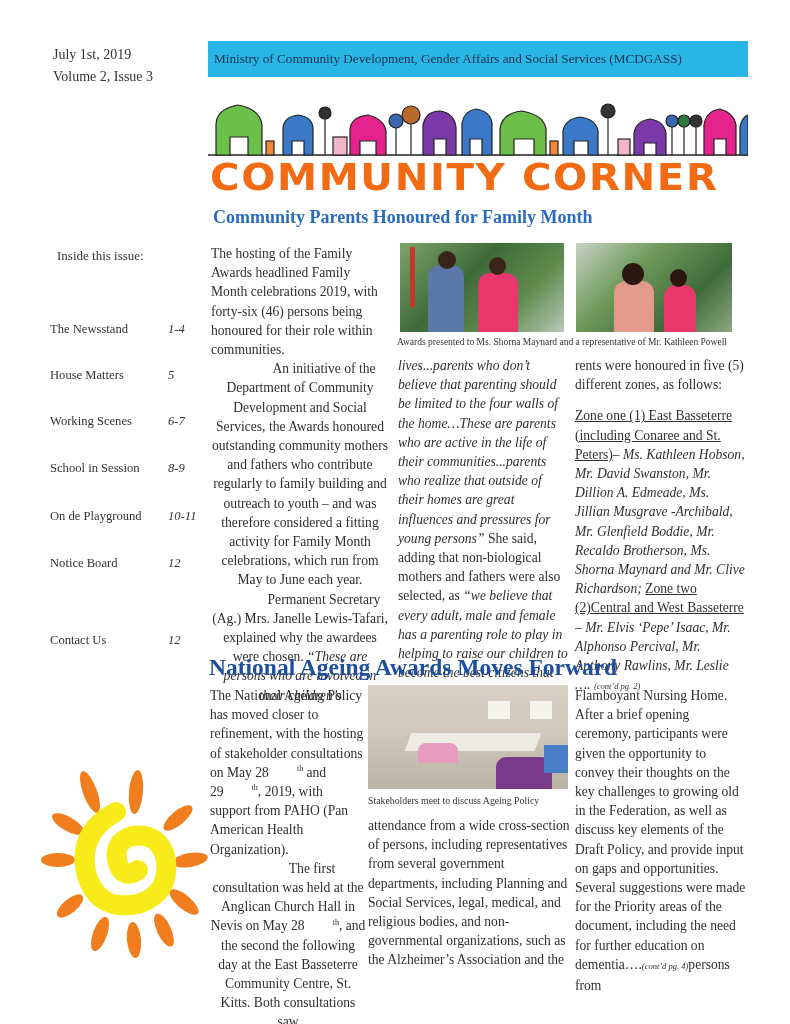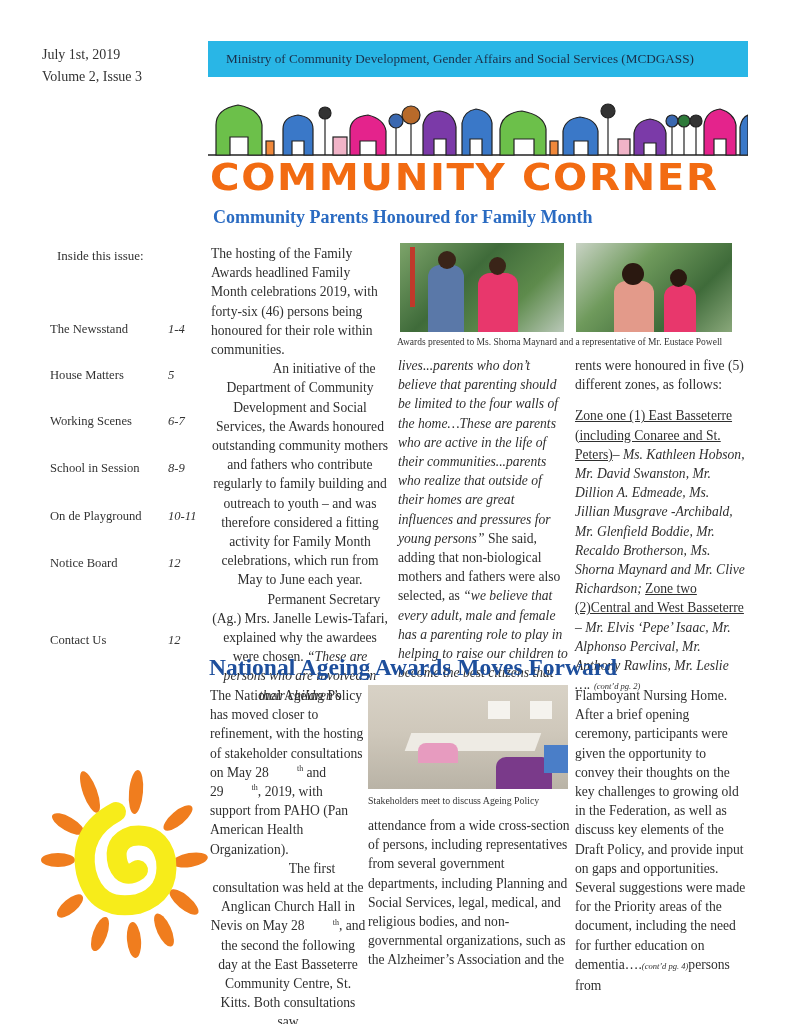--- a/index.html
+++ b/index.html
@@ -1,21 +1,21 @@
 <!DOCTYPE html>
 <html><head>
 <meta charset="utf-8">
 <style>
   html, body { margin:0; padding:0; background:#fff; }
   body { width:790px; height:1024px; position:relative; overflow:hidden;
          font-family:"Liberation Serif","DejaVu Serif",serif; color:#2b2b2b; }
   .abs { position:absolute; }
-  .meta-line { font-size:14px; color:#333; line-height:22px; }
+  .meta-line { font-size:14px; color:#333; line-height:22px;margin-left:11px; }
   .banner { left:208px; top:41px; width:540px; height:36px; background:#29b6e6;
-            font-size:13.2px; color:#1a2f4a; line-height:36px; padding-left:18px; box-sizing:border-box; white-space:nowrap; }
+            font-size:13.2px; color:#1a2f4a; line-height:36px; padding-left:6px; box-sizing:border-box; white-space:nowrap; }
   .houses { left:208px; top:95px; width:540px; height:62px; }
   .cc-title { left:210px; top:154px; font-family:"DejaVu Sans",sans-serif; font-weight:bold;
               font-size:38px; letter-spacing:1.5px; color:#f26b12; line-height:46px; white-space:nowrap;
               transform:scaleX(1.06); transform-origin:left; }
   .h1 { font-size:18px; font-weight:bold; color:#2a6bc2; white-space:nowrap; }
   .h1b { font-size:23.5px; font-weight:bold; color:#1e4f9c; white-space:nowrap; }
   .toc-head { left:57px; top:248px; font-size:13px; color:#333; }
   .toc-row { left:50px; width:150px; font-size:12.6px; color:#333; height:20px; }
   .toc-row .pg { position:absolute; left:118px; font-style:italic; }
   .col { font-size:13.6px; line-height:19.2px; color:#2f2f2f; }
@@ -95,21 +95,21 @@
   <div class="abs" style="left:38px;top:8px;width:18px;height:18px;background:#3a2418;border-radius:50%;"></div>
   <div class="abs" style="left:78px;top:30px;width:40px;height:59px;background:#e8376c;border-radius:12px 12px 0 0;"></div>
   <div class="abs" style="left:89px;top:14px;width:17px;height:18px;background:#3a2418;border-radius:50%;"></div>
 </div>
 <div class="abs photo" style="left:576px;top:243px;width:156px;height:89px;background:linear-gradient(135deg,#c9d3c5 0%,#6f9a5c 35%,#3f6b3a 70%,#8aa87b 100%);">
   <div class="abs" style="left:38px;top:38px;width:40px;height:51px;background:#e39a8a;border-radius:12px 12px 0 0;"></div>
   <div class="abs" style="left:46px;top:20px;width:22px;height:22px;background:#2a1810;border-radius:50%;"></div>
   <div class="abs" style="left:88px;top:42px;width:32px;height:47px;background:#e8376c;border-radius:12px 12px 0 0;"></div>
   <div class="abs" style="left:94px;top:26px;width:17px;height:18px;background:#2a1810;border-radius:50%;"></div>
 </div>
-<div class="abs cap" style="left:397px;top:337px;">Awards presented to Ms. Shorna Maynard and a representative of Mr. Eustace Powell</div>
+<div class="abs cap" style="left:397px;top:337px;">Awards presented to Ms. Shorna Maynard and a representative of Mr. Kathleen Powell</div>
 
 <div class="abs col" style="left:398px;top:356px;width:172px;">
   <p><span class="it">lives...parents who don’t believe that parenting should be limited to the four walls of the home…These are parents who are active in the life of their communities...parents who realize that outside of their homes are great influences and pressures for young persons”</span><span> She said, adding that non-biological mothers and fathers were also selected, as </span><span class="it">“we believe that every adult, male and female has a parenting role to play in helping to raise our children to become the best citizens that they can be”.</span></p>
   <p class="ind" style="margin-top:9px;">The community pa-</p>
 </div>
 
 <div class="abs col" style="left:575px;top:356px;width:172px;">
   <p>rents were honoured in five (5) different zones, as follows:</p>
   <p style="margin-top:12px;"><span class="u">Zone one (1)  East Basseterre (including Conaree and St. Peters)</span><span class="it">– Ms. Kathleen Hobson, Mr. David Swanston, Mr. Dillion A. Edmeade, Ms. Jillian Musgrave -Archibald, Mr. Glenfield Boddie, Mr. Recaldo Brotherson, Ms. Shorna Maynard and Mr. Clive Richardson; </span><span class="u">Zone two (2)Central and West Basseterre </span><span class="it">– Mr. Elvis ‘Pepe’ Isaac, Mr. Alphonso Percival, Mr. Anthony Rawlins, Mr. Leslie …. </span><span class="sm">(cont’d pg. 2)</span></p>
 </div>

